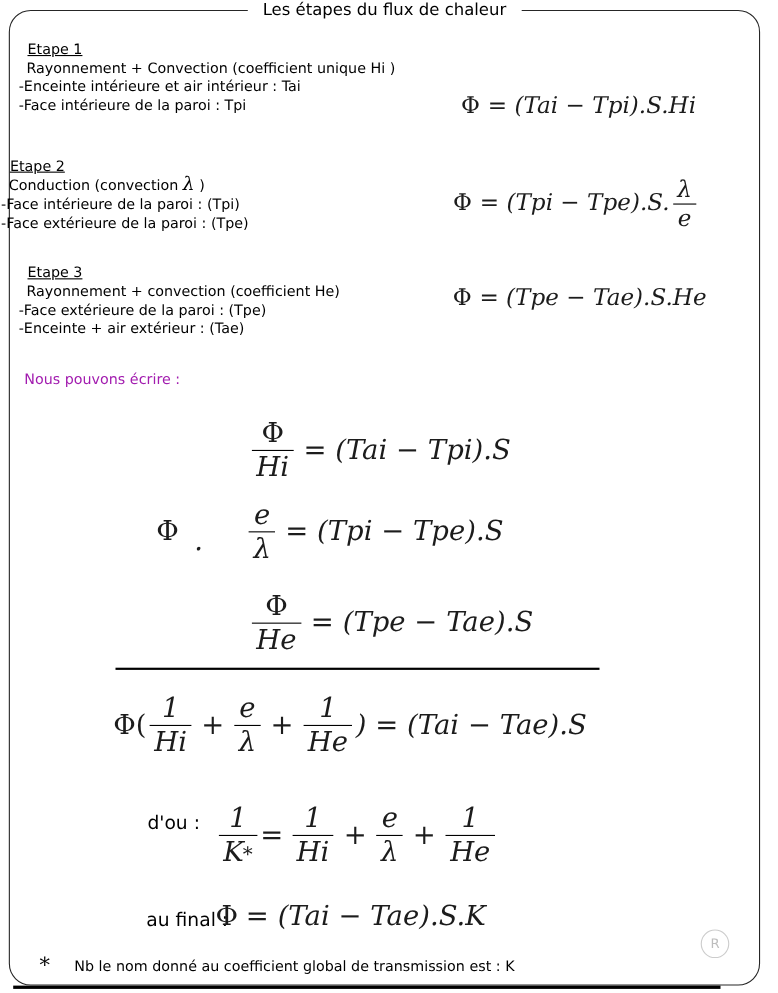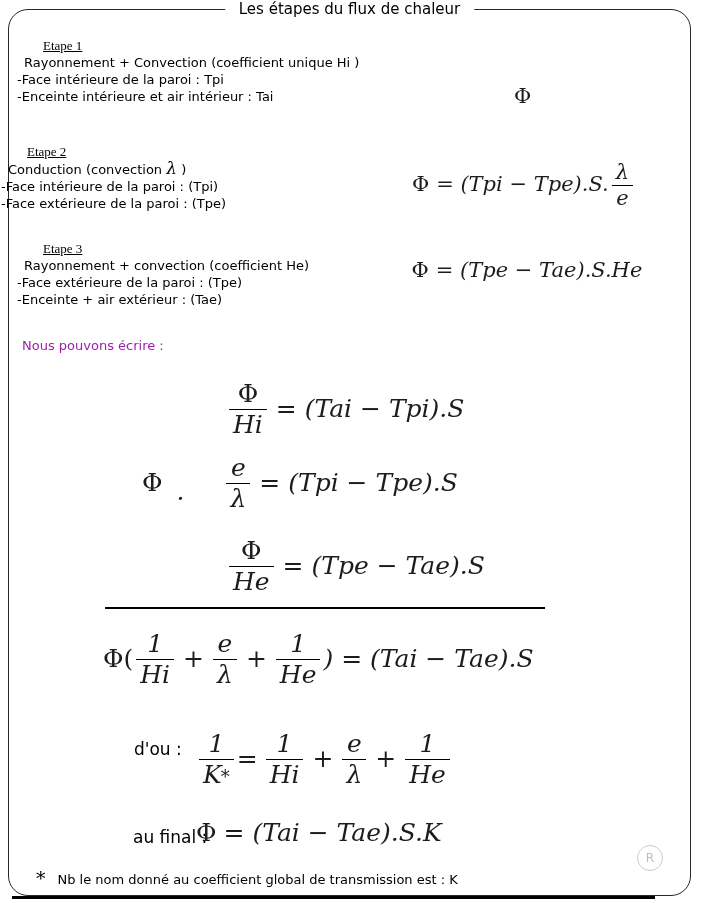--- a/index.html
+++ b/index.html
@@ -5,21 +5,21 @@
   html,body{margin:0;padding:0;background:#ffffff;}
   .page{position:relative;width:707px;height:903px;background:#fff;color:#111;
         font-family:"DejaVu Sans","Liberation Sans",sans-serif;overflow:hidden;}
   .box{position:absolute;left:8px;top:9px;width:681px;height:885px;
        border:1px solid #262626;border-radius:20px;}
   .legend{position:absolute;top:-10px;left:50%;transform:translateX(-50%);
           background:#fff;padding:0 14px;font-size:15px;white-space:nowrap;color:#000;}
 
   
   .step{position:absolute;font-size:13px;line-height:17px;color:#000;}
-  .step .heading{text-decoration:underline;margin-left:26px;font-family:Liberation Serif, serif;}
+  .step .heading{text-decoration:underline;margin-left:8px;}
   .step .desc{margin-left:7px;}
   .mlam{font-family:"DejaVu Serif","Liberation Serif",serif;font-style:italic;
         font-size:17px;line-height:1;}
 
   
   .mf{position:absolute;display:flex;align-items:center;justify-content:center;
       font-family:"DejaVu Serif","Liberation Serif",serif;font-style:italic;color:#1c1c1c;}
   .eqrow{position:absolute;display:flex;align-items:center;
          font-family:"DejaVu Serif","Liberation Serif",serif;font-style:italic;color:#1c1c1c;}
   .mf span,.eqrow span{line-height:1.2;}
@@ -32,43 +32,44 @@
   .dotsp{margin:0 16px 0 14px;position:relative;top:9px;}
   .kstar{font-size:0.72em;margin-left:-1px;position:relative;top:0.05em;}
   .sumline{position:absolute;background:#000;}
 
   .smalllabel{position:absolute;font-size:17px;color:#000;}
   .intro{position:absolute;font-size:13px;color:#a21caf;}
 
   .footnote{position:absolute;display:flex;align-items:flex-start;color:#000;}
   .fstar{font-family:"DejaVu Serif","Liberation Serif",serif;font-size:19px;line-height:1;
          position:relative;top:-3px;}
-  .ftext{font-size:13px;margin-left:12px;text-align:center;}
+  .ftext{font-size:13px;margin-left:22px;text-align:center;}
 
   .rmark{position:absolute;left:637px;top:845px;width:24px;height:24px;border-radius:50%;
          border:1px solid #cccccc;color:#bdbdbd;display:flex;align-items:center;
          justify-content:center;font-size:12px;}
   .bottomrule{position:absolute;left:12px;top:896px;width:643px;height:3px;background:#000;}
 </style>
 </head>
 <body>
 
 <div class="page">
   <div class="box">
     <div class="legend">Les étapes du flux de chaleur</div>
   </div>
 
   <div class="step" style="left:17px;top:37px;">
     <div class="heading">Etape 1</div>
     <div class="desc">Rayonnement + Convection (coefficient unique Hi )</div>
+    <div>-Enceinte intérieure et air intérieur : Tai</div>
     <div>-Face intérieure de la paroi : Tpi</div>
-    <div>-Enceinte intérieure et air intérieur : Tai</div>
   </div>
   <div class="mf" style="left:398px;top:81px;width:256px;height:32px;font-size:21px;">
     <span class="up gapR">Φ</span>
+      <span>= (Tai − Tpi).S.Hi</span>
   </div>
 
   <div class="step" style="left:1px;top:143px;">
     <div class="heading">Etape 2</div>
     <div class="desc"><span>Conduction (convection </span><span class="mlam">λ</span><span> )</span></div>
     <div>-Face intérieure de la paroi : (Tpi)</div>
     <div>-Face extérieure de la paroi : (Tpe)</div>
   </div>
   <div class="mf" style="left:404px;top:156px;width:240px;height:58px;font-size:21px;">
     <span class="up gapR">Φ</span>

